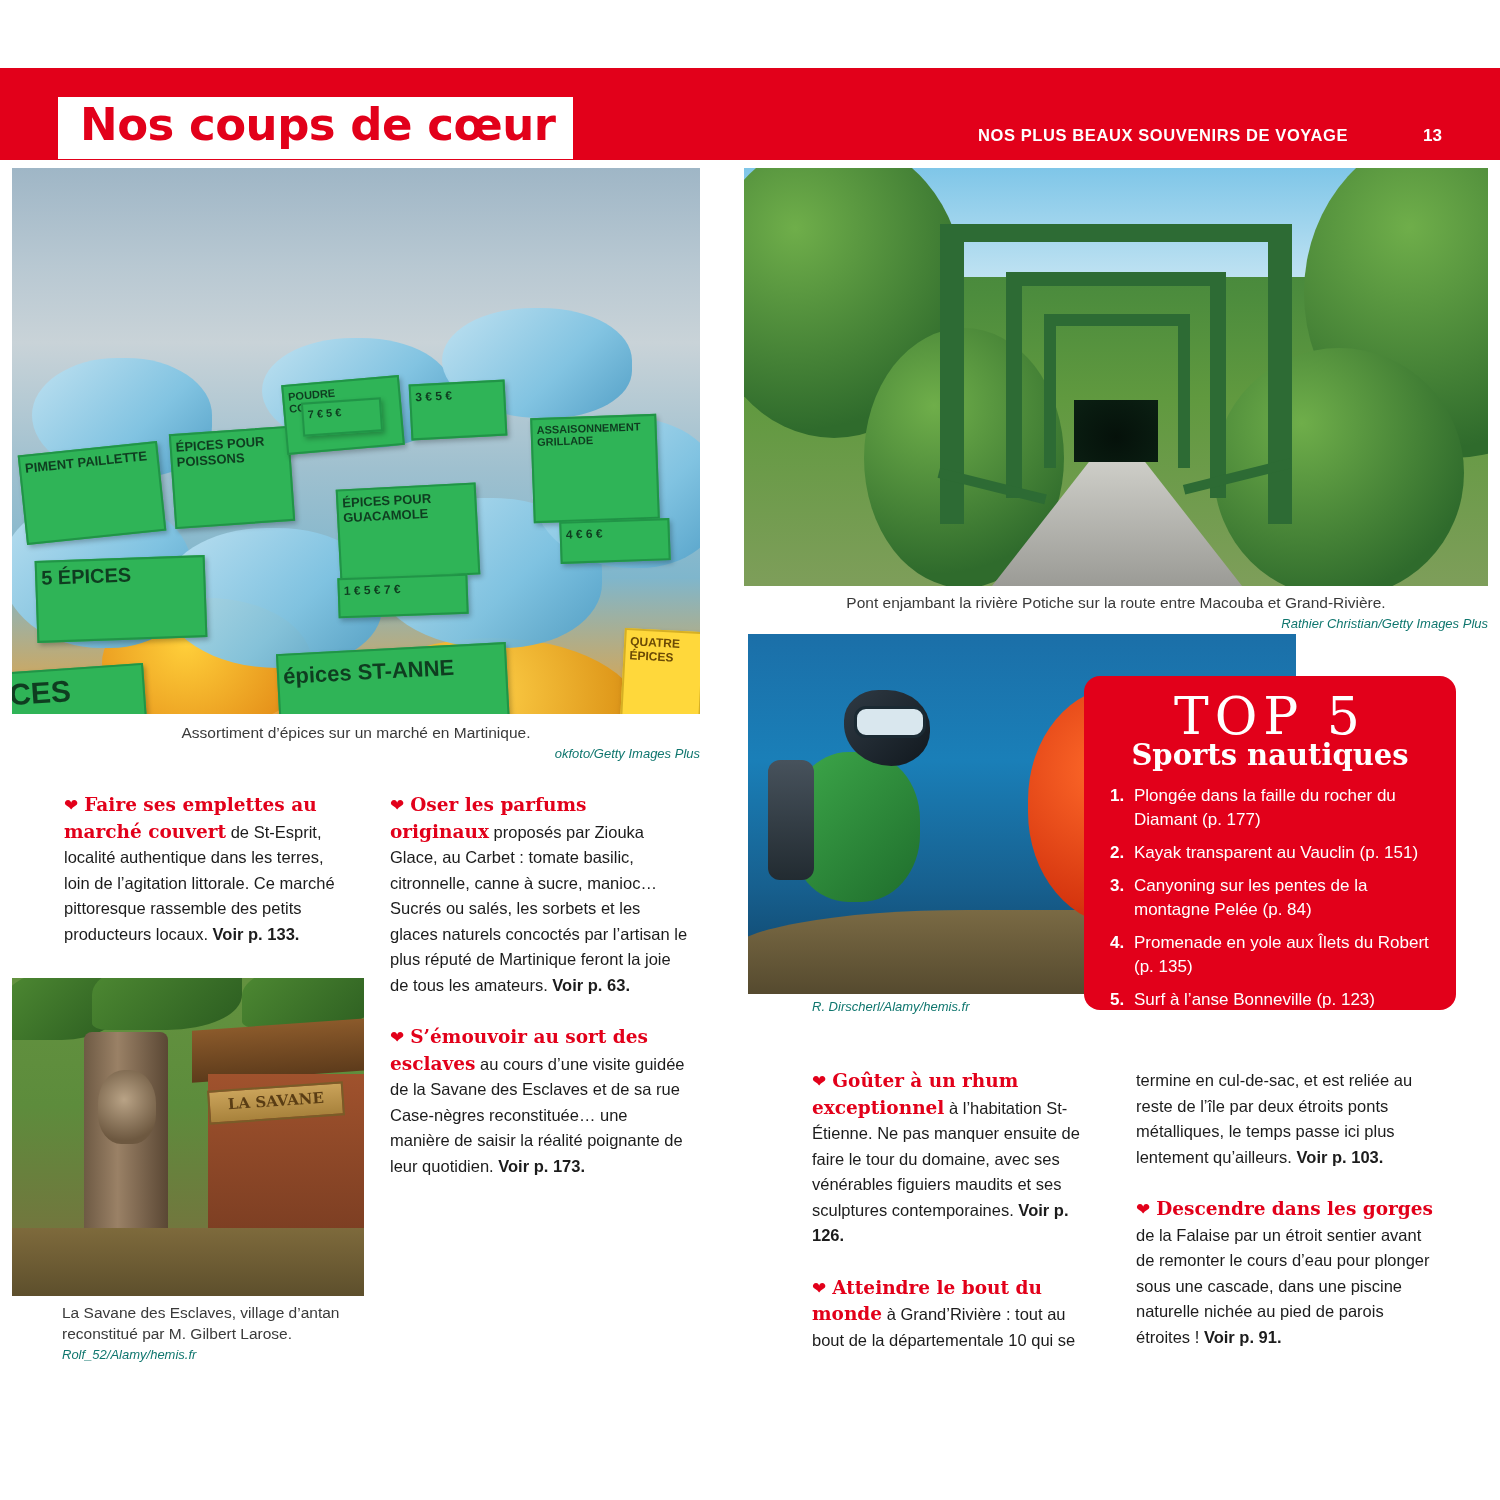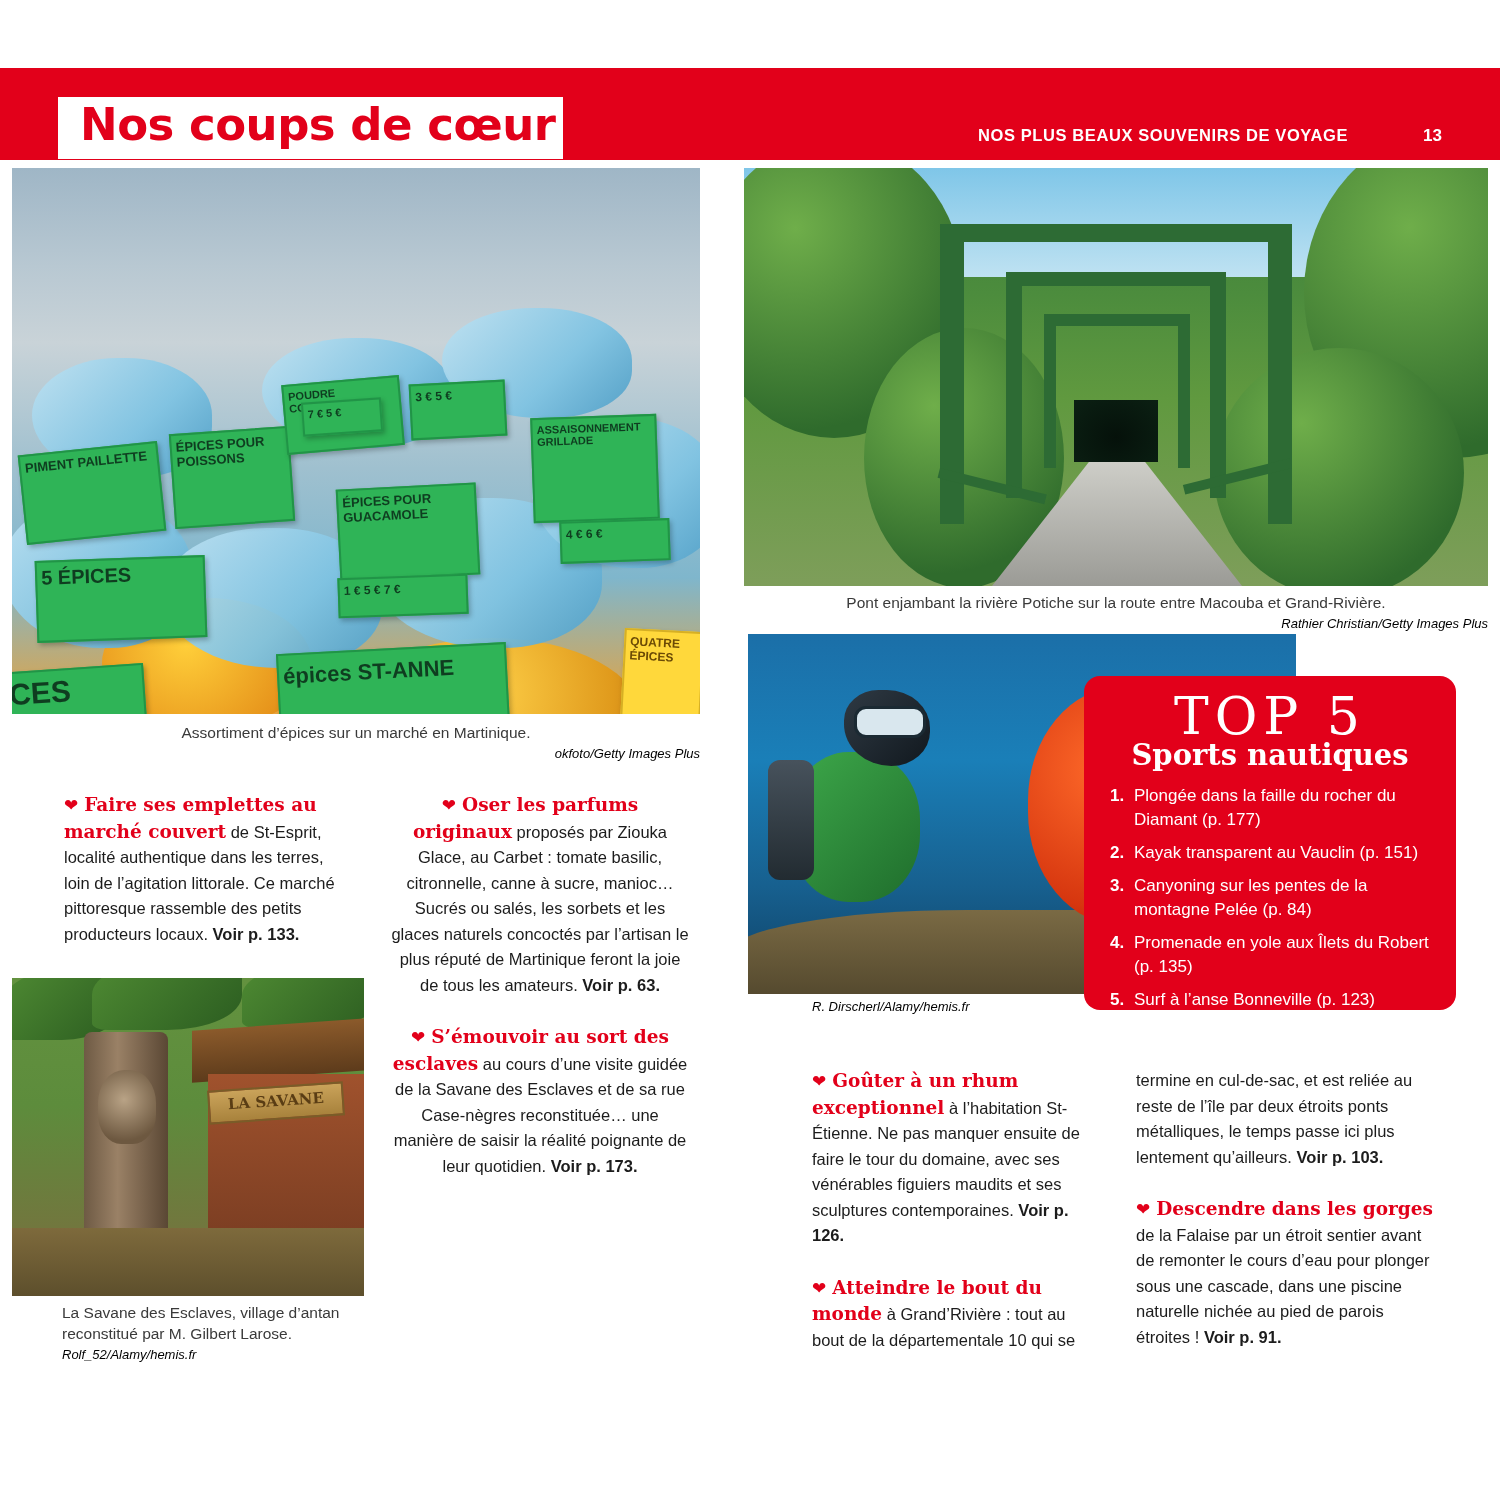--- a/index.html
+++ b/index.html
@@ -27,21 +27,21 @@
     top: 68px;
     width: 1500px;
     height: 92px;
     background: #e2001a;
   }
   .header-title-box {
     position: absolute;
     left: 58px;
     top: 97px;
     background: #ffffff;
-    padding: 4px 8px 10px 22px;
+    padding: 4px 18px 10px 22px;
     box-sizing: border-box;
     height: 62px;
   }
   .header-title {
     font-family: "DejaVu Sans", sans-serif;
     font-weight: bold;
     font-size: 45px;
     line-height: 48px;
     color: #e2001a;
     white-space: nowrap;
@@ -74,21 +74,21 @@
   }
   .caption {
     position: absolute;
     font-size: 15.5px;
     line-height: 21px;
     color: #3a3a3a;
   }
   .credit {
     font-style: italic;
     font-size: 13px;
-    color: #000000;
+    color: #0f766e;
     display: block;
   }
 
   
   .col-text {
     position: absolute;
     font-size: 16.5px;
     line-height: 25.5px;
     color: #1c1c1c;
   }
@@ -299,21 +299,21 @@
     <span>Assortiment d’épices sur un marché en Martinique.</span>
     <span class="credit" style="text-align:right;">okfoto/Getty Images Plus</span>
   </div>
 
   <div class="col-text" style="left:64px; top:792px; width:272px;">
     <div class="entry">
       <span class="heart">❤</span><span class="entry-head">Faire ses emplettes au marché couvert</span><span> de St-Esprit, localité authentique dans les terres, loin de l’agitation littorale. Ce marché pittoresque rassemble des petits producteurs locaux. </span><span class="bold">Voir p. 133.</span>
     </div>
   </div>
 
-  <div class="col-text" style="left:390px; top:792px; width:300px;text-align:center;">
+  <div class="col-text" style="left:390px; top:792px; width:300px;">
     <div class="entry">
       <span class="heart">❤</span><span class="entry-head">Oser les parfums originaux</span><span> proposés par Ziouka Glace, au Carbet : tomate basilic, citronnelle, canne à sucre, manioc… Sucrés ou salés, les sorbets et les glaces naturels concoctés par l’artisan le plus réputé de Martinique feront la joie de tous les amateurs. </span><span class="bold">Voir p. 63.</span>
     </div>
     <div class="entry">
       <span class="heart">❤</span><span class="entry-head">S’émouvoir au sort des esclaves</span><span> au cours d’une visite guidée de la Savane des Esclaves et de sa rue Case-nègres reconstituée… une manière de saisir la réalité poignante de leur quotidien. </span><span class="bold">Voir p. 173.</span>
     </div>
   </div>
 
   <div class="photo ph-savane" style="left:12px; top:978px; width:352px; height:318px;">
     <div class="sv-leaf" style="left:-10px; top:-8px; width:120px; height:70px;"></div>

